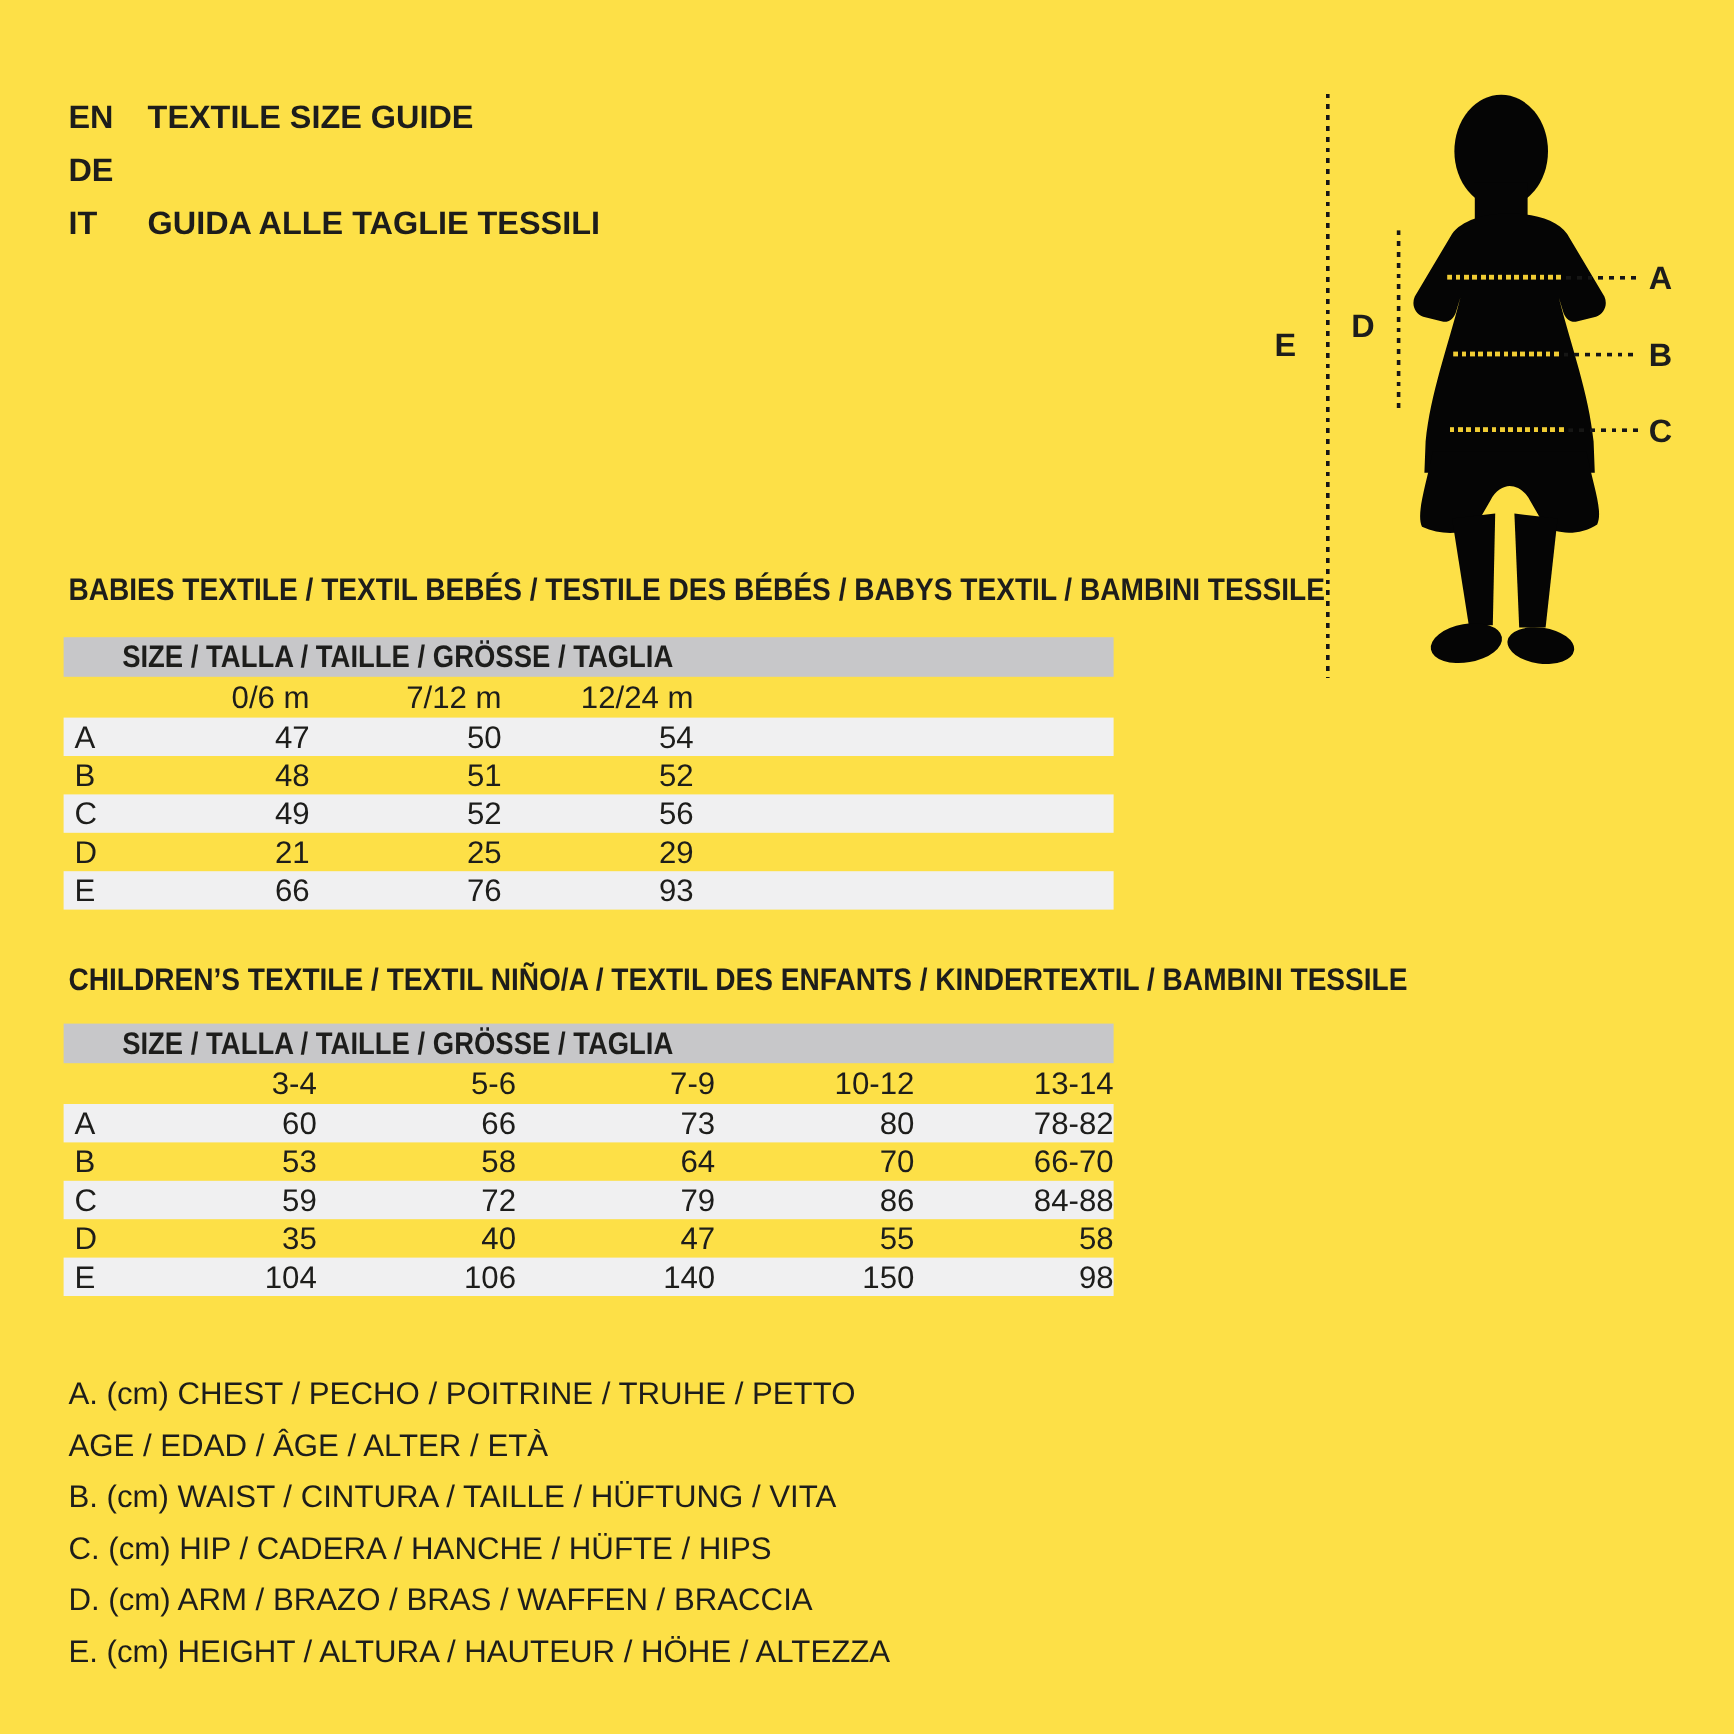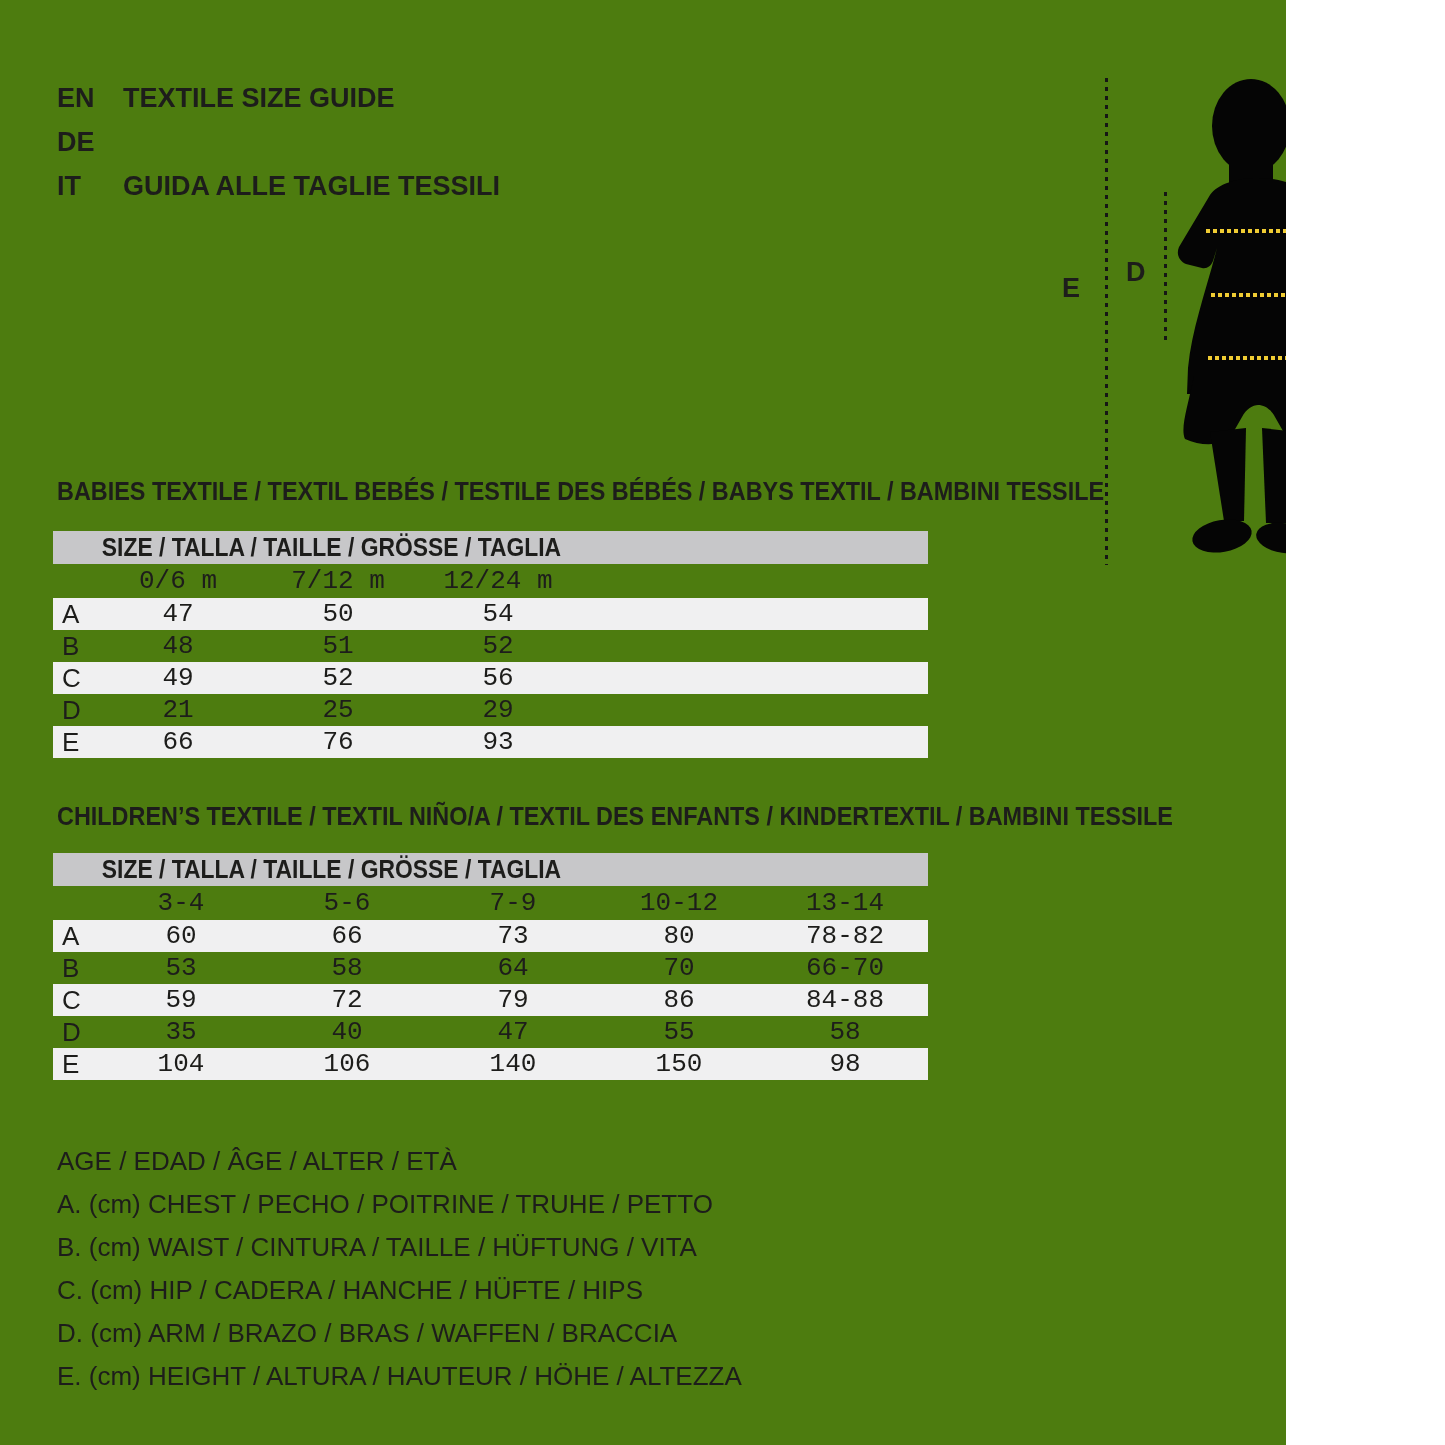--- a/index.html
+++ b/index.html
@@ -1,17 +1,17 @@
 <!DOCTYPE html>
 <html><head>
 <meta charset="utf-8">
 <style>
   html,body{margin:0;padding:0;background:#ffffff;}
   .canvas{
-    position:relative;width:1286px;height:1445px;background:#4d7c0f;
+    position:relative;width:1445px;height:1445px;background:#fde047;
     font-family:"Liberation Sans", sans-serif;color:#1d1d1b;overflow:hidden;
   }
   
   .lang-block{position:absolute;left:57px;top:76px;font-weight:700;font-size:27px;}
   .lang-row{display:flex;height:44px;align-items:center;white-space:nowrap;}
   .lang-code{width:66px;}
   
   .sec-heading{position:absolute;left:57px;font-weight:700;font-size:26px;white-space:nowrap;
     transform:scaleX(.9);transform-origin:left center;}
   .sec-heading.babies{top:476px;}
@@ -20,21 +20,21 @@
   .size-table{position:absolute;left:53px;width:875px;font-size:26px;}
   .size-table.babies{top:531px;}
   .size-table.children{top:853px;}
   .size-bar{height:33px;background:#c7c7c9;display:flex;align-items:center;padding-left:40px;}
   .size-bar span{font-weight:700;font-size:26px;padding-left:10px;white-space:nowrap;
     transform:scaleX(.88);transform-origin:left center;}
   .trow{display:flex;height:32px;align-items:center;}
   .trow.head{height:34px;}
   .trow.stripe{background:#f0f0f1;}
   .tlabel{width:45px;padding-left:9px;box-sizing:border-box;}
-  .tcell{text-align:center;font-family:Liberation Mono, monospace;}
+  .tcell{text-align:right;}
   .babies .tcell{width:160px;}
   .children .tcell{width:166px;}
   
   .legend{position:absolute;left:57px;top:1140px;font-size:26px;}
   .legend-line{height:43px;display:flex;align-items:center;white-space:nowrap;}
   
   .vdot{position:absolute;width:3px;
     background-image:repeating-linear-gradient(to bottom,#161615 0 4px,transparent 4px 9px);}
   .ydash{position:absolute;height:4px;
     background-image:repeating-linear-gradient(to right,#f0cc33 0 4px,transparent 4px 7px);}
@@ -193,21 +193,21 @@
         <div class="tlabel">E</div>
         <div class="tcell">104</div>
         <div class="tcell">106</div>
         <div class="tcell">140</div>
         <div class="tcell">150</div>
         <div class="tcell">98</div>
       </div>
     </div>
 
   <div class="legend" id="legend-block">
+      <div class="legend-line">A. (cm) CHEST / PECHO / POITRINE / TRUHE / PETTO</div>
       <div class="legend-line">AGE / EDAD / ÂGE / ALTER / ETÀ</div>
-      <div class="legend-line">A. (cm) CHEST / PECHO / POITRINE / TRUHE / PETTO</div>
       <div class="legend-line">B. (cm) WAIST / CINTURA / TAILLE / HÜFTUNG / VITA</div>
       <div class="legend-line">C. (cm) HIP / CADERA / HANCHE / HÜFTE / HIPS</div>
       <div class="legend-line">D. (cm) ARM / BRAZO / BRAS / WAFFEN / BRACCIA</div>
       <div class="legend-line">E. (cm) HEIGHT / ALTURA / HAUTEUR / HÖHE / ALTEZZA</div>
     </div>
 
 </div>
 
 </body></html>

